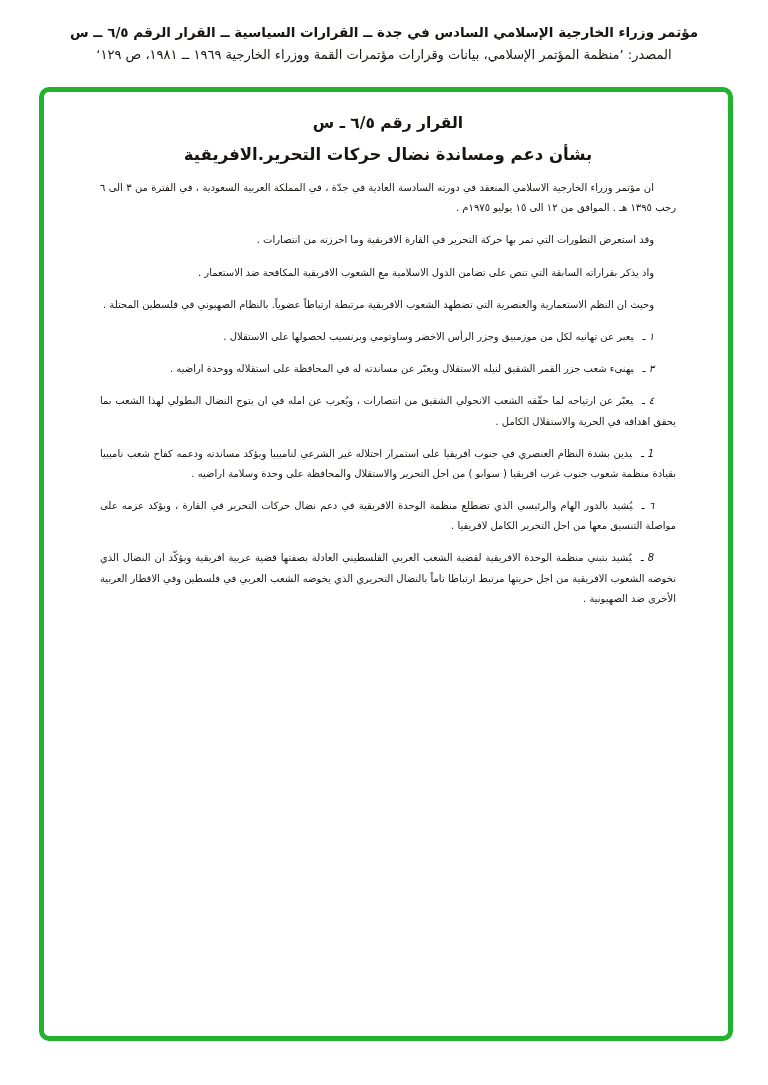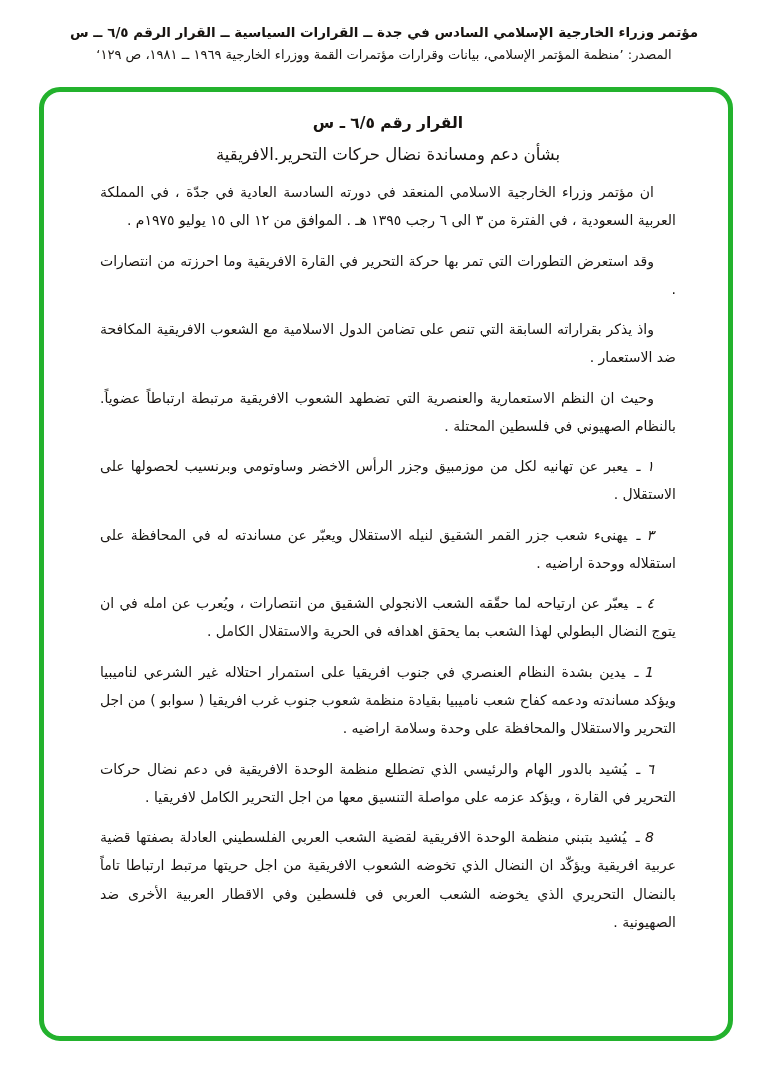--- a/index.html
+++ b/index.html
@@ -32,42 +32,42 @@
     margin-top: 7px;
     white-space: nowrap;
   }
   .frame {
     position: absolute;
     left: 39px;
     top: 87px;
     width: 684px;
     height: 944px;
     border: 5px solid #23b22d;
-    border-radius: 21px;
+    border-radius: 10px;
     background: #ffffff;
     box-sizing: content-box;
   }
   .content {
     direction: rtl;
     padding: 22px 52px 0 56px;
   }
   .doc-title {
     text-align: center;
     font-weight: bold;
     font-size: 15.5px;
     margin: 0 0 13px 0;
   }
   .doc-subtitle {
     text-align: center;
-    font-weight: normal;
+    font-weight: bold;
     font-size: 16.5px;
     margin: 0 0 14px 0;
   }
   .para {
-    font-size: 14px;
+    font-size: 10px;
     line-height: 2.02;
     text-align: justify;
     text-indent: 22px;
     margin: 0 0 12px 0;
   }
   .clause .bullet {
     margin-left: 9px;
     font-style: italic;
   }
 </style>

